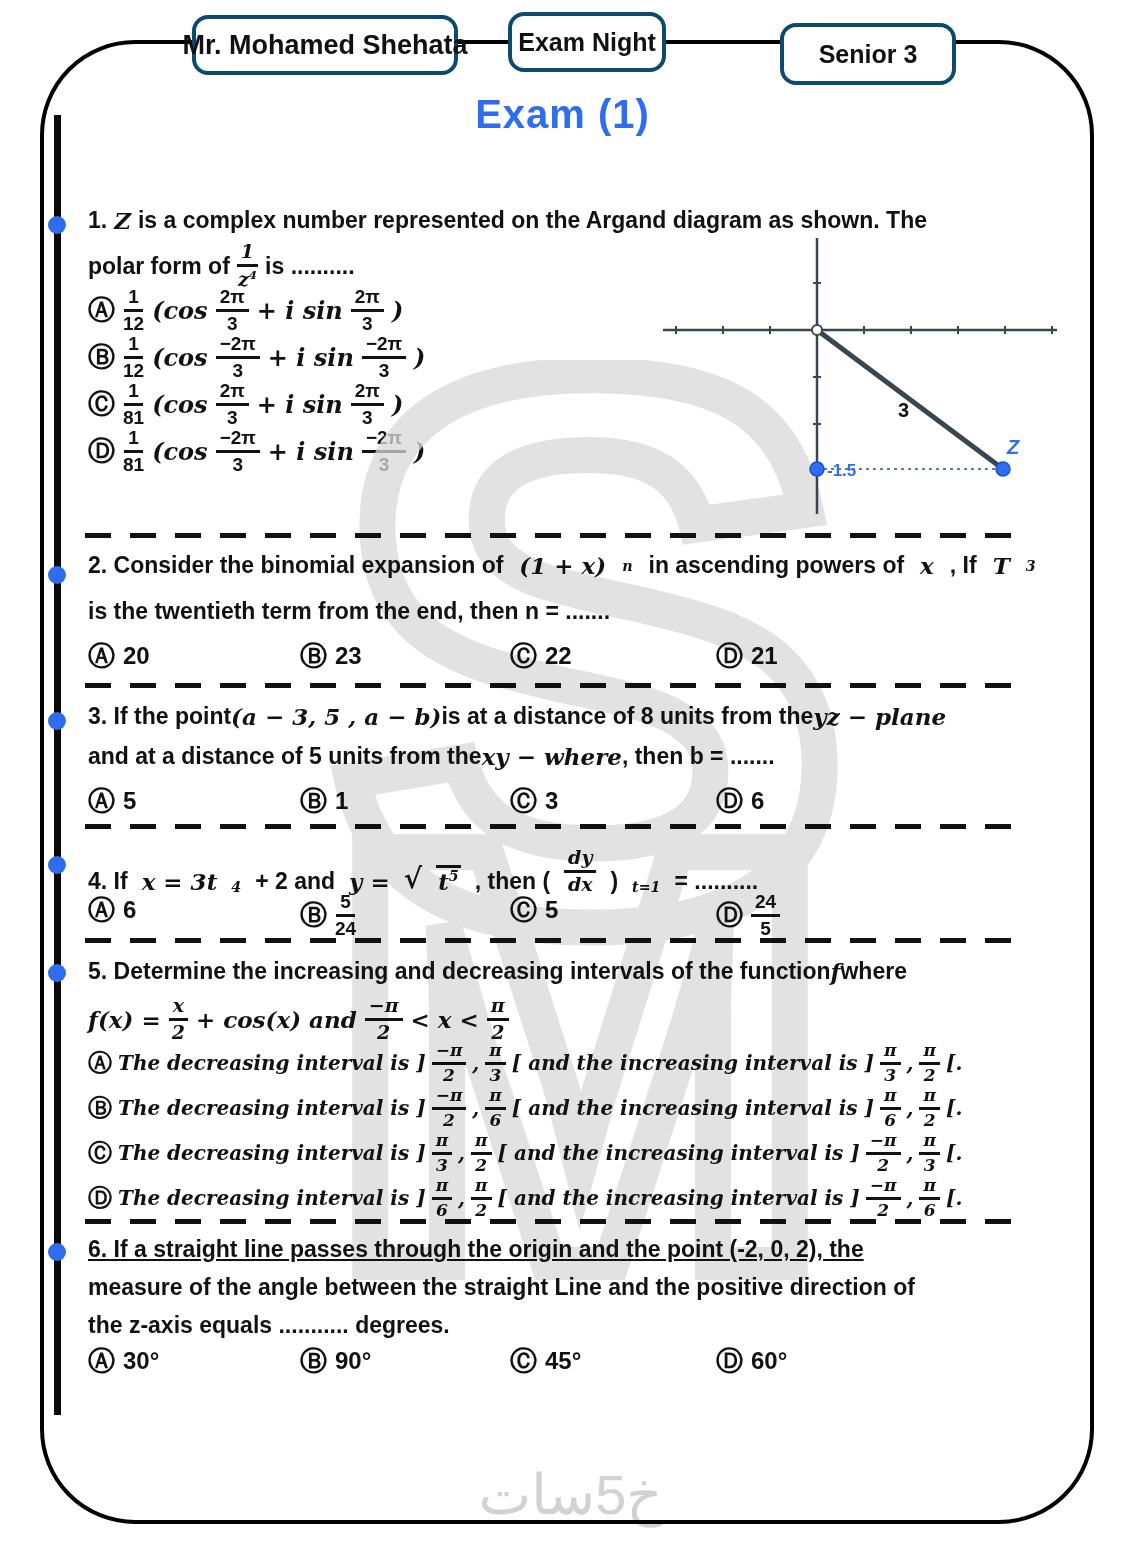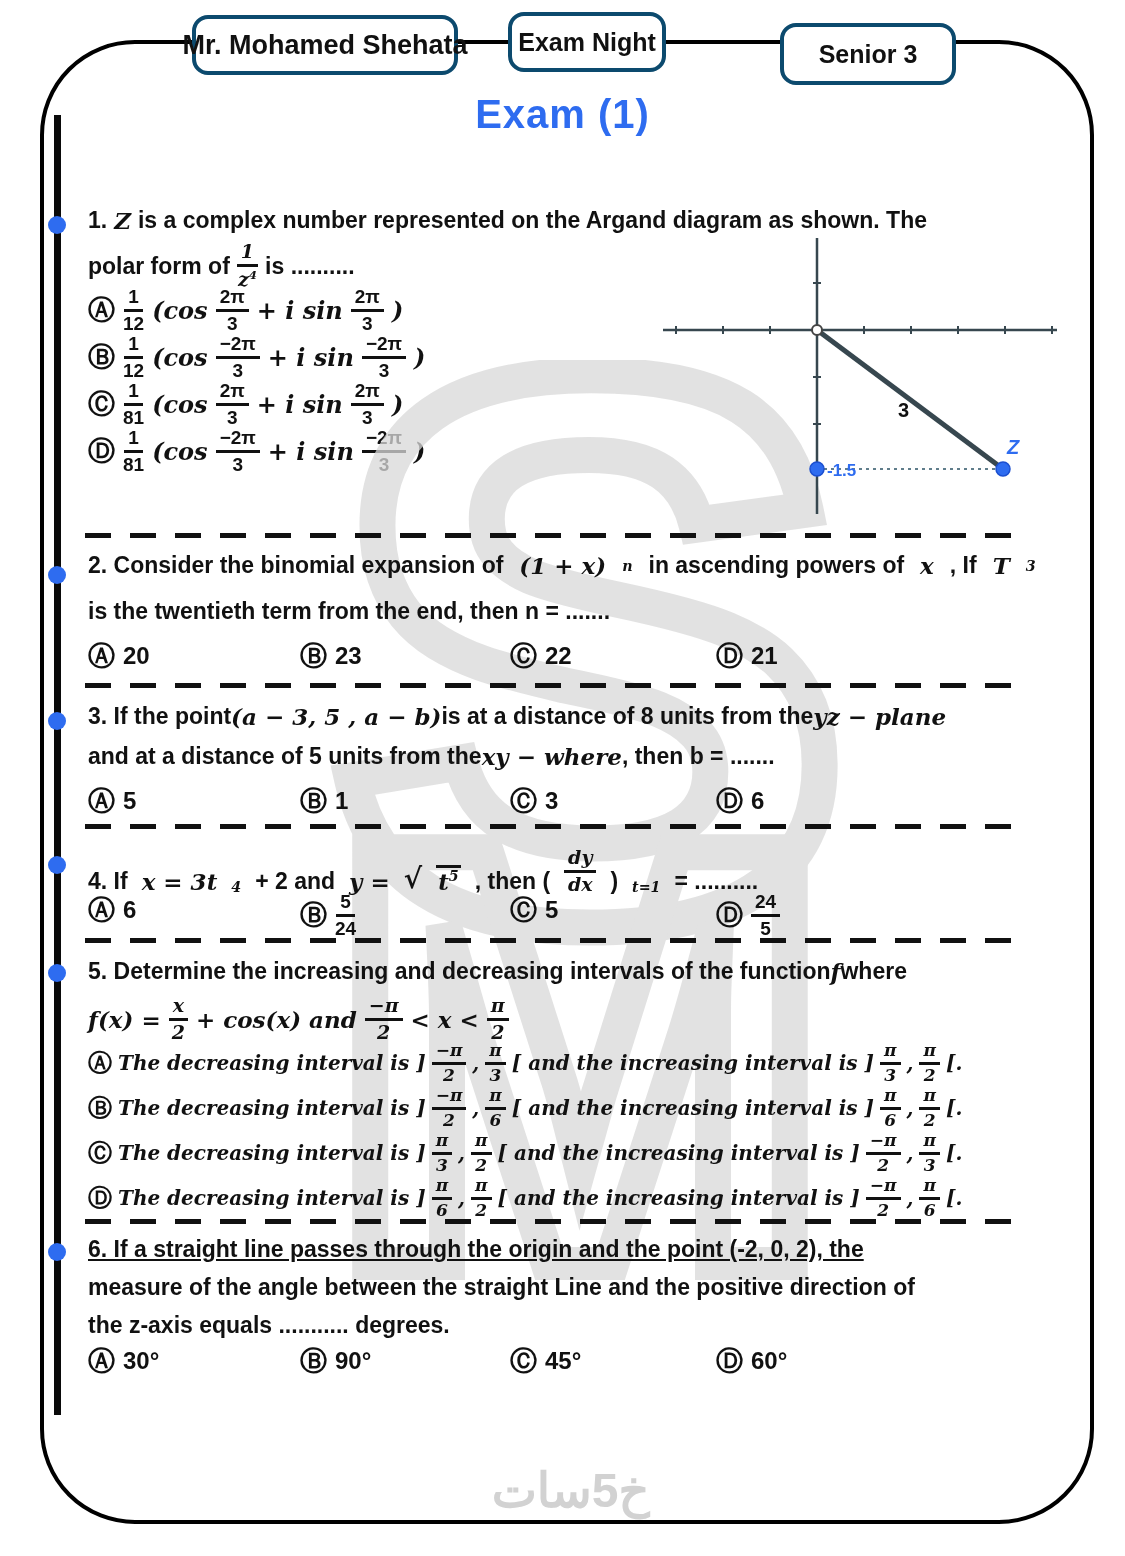--- a/index.html
+++ b/index.html
@@ -30,21 +30,21 @@
   .frac.small{font-size:17px;}
   sup{font-size:0.62em;}
   sub{font-size:0.62em;}
   .optrow{position:absolute;z-index:3;height:46px;}
   .opt{position:absolute;display:flex;align-items:center;gap:8px;
        font-weight:bold;font-size:24px;white-space:nowrap;}
   .letter{font-size:27px;font-weight:bold;}
   .rad{border-top:3px solid #111;padding:0 2px;}
   .wm{position:absolute;z-index:1;}
   .wmtext{position:absolute;left:16px;right:0;top:1462px;text-align:center;z-index:1;
-          font-size:48px;font-weight:bold;color:#d2d2d2;}
+          font-size:56px;font-weight:normal;color:#d2d2d2;}
   svg text{font-family:"Liberation Sans",sans-serif;}
 </style>
 </head>
 <body>
 
 <svg class="wm" style="left:250px;top:360px;" width="660" height="920" viewBox="0 0 660 920">
   <g fill="none" stroke="#d9d9d9" stroke-width="36" opacity="0.75">
     <text x="340" y="560" font-size="780" font-weight="bold" text-anchor="middle">S</text>
     <text x="330" y="905" font-size="600" font-weight="bold" text-anchor="middle">M</text>
   </g>

